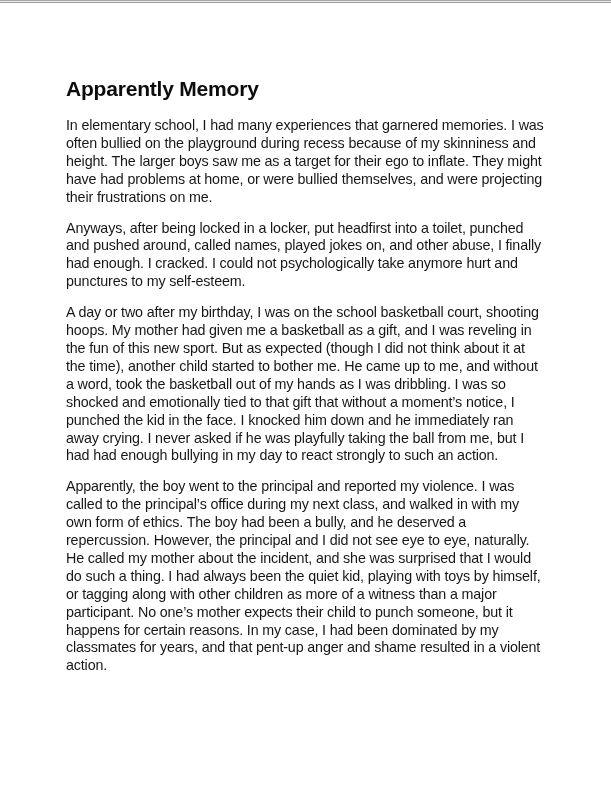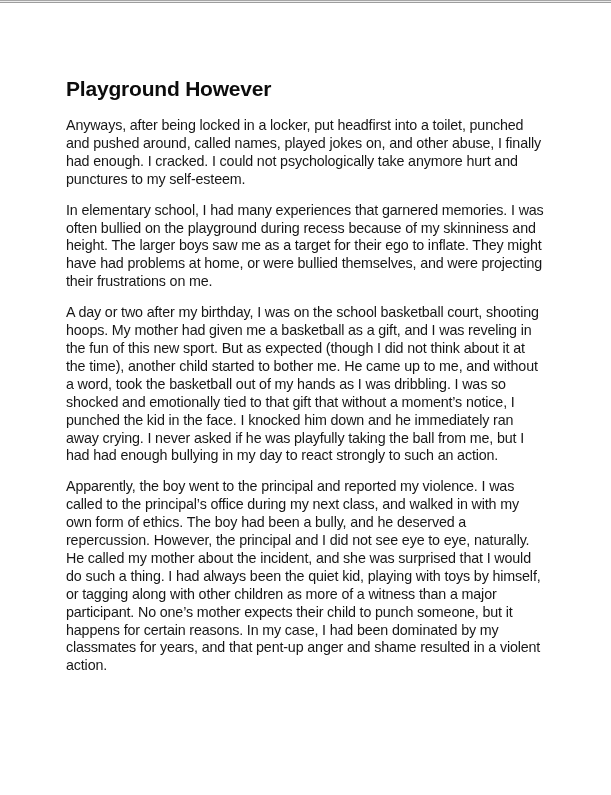--- a/index.html
+++ b/index.html
@@ -45,19 +45,19 @@
     text-align: left;
   }
 </style>
 </head>
 <body>
 
 <div class="window-top-border"></div>
 
 <div class="document-page">
   <div class="doc-content">
-    <h1 class="doc-title">Playground However</h1>
+    <h1 class="doc-title">Apparently Memory</h1>
+    <p class="doc-paragraph">In elementary school, I had many experiences that garnered memories. I was often bullied on the playground during recess because of my skinniness and height. The larger boys saw me as a target for their ego to inflate. They might have had problems at home, or were bullied themselves, and were projecting their frustrations on me.</p>
     <p class="doc-paragraph">Anyways, after being locked in a locker, put headfirst into a toilet, punched and pushed around, called names, played jokes on, and other abuse, I finally had enough. I cracked. I could not psychologically take anymore hurt and punctures to my self-esteem.</p>
-    <p class="doc-paragraph">In elementary school, I had many experiences that garnered memories. I was often bullied on the playground during recess because of my skinniness and height. The larger boys saw me as a target for their ego to inflate. They might have had problems at home, or were bullied themselves, and were projecting their frustrations on me.</p>
     <p class="doc-paragraph">A day or two after my birthday, I was on the school basketball court, shooting hoops. My mother had given me a basketball as a gift, and I was reveling in the fun of this new sport. But as expected (though I did not think about it at the time), another child started to bother me. He came up to me, and without a word, took the basketball out of my hands as I was dribbling. I was so shocked and emotionally tied to that gift that without a moment’s notice, I punched the kid in the face. I knocked him down and he immediately ran away crying. I never asked if he was playfully taking the ball from me, but I had had enough bullying in my day to react strongly to such an action.</p>
     <p class="doc-paragraph">Apparently, the boy went to the principal and reported my violence. I was called to the principal’s office during my next class, and walked in with my own form of ethics. The boy had been a bully, and he deserved a repercussion. However, the principal and I did not see eye to eye, naturally. He called my mother about the incident, and she was surprised that I would do such a thing. I had always been the quiet kid, playing with toys by himself, or tagging along with other children as more of a witness than a major participant. No one’s mother expects their child to punch someone, but it happens for certain reasons. In my case, I had been dominated by my classmates for years, and that pent-up anger and shame resulted in a violent action.</p>
   </div>
 </div>
 
 </body></html>

